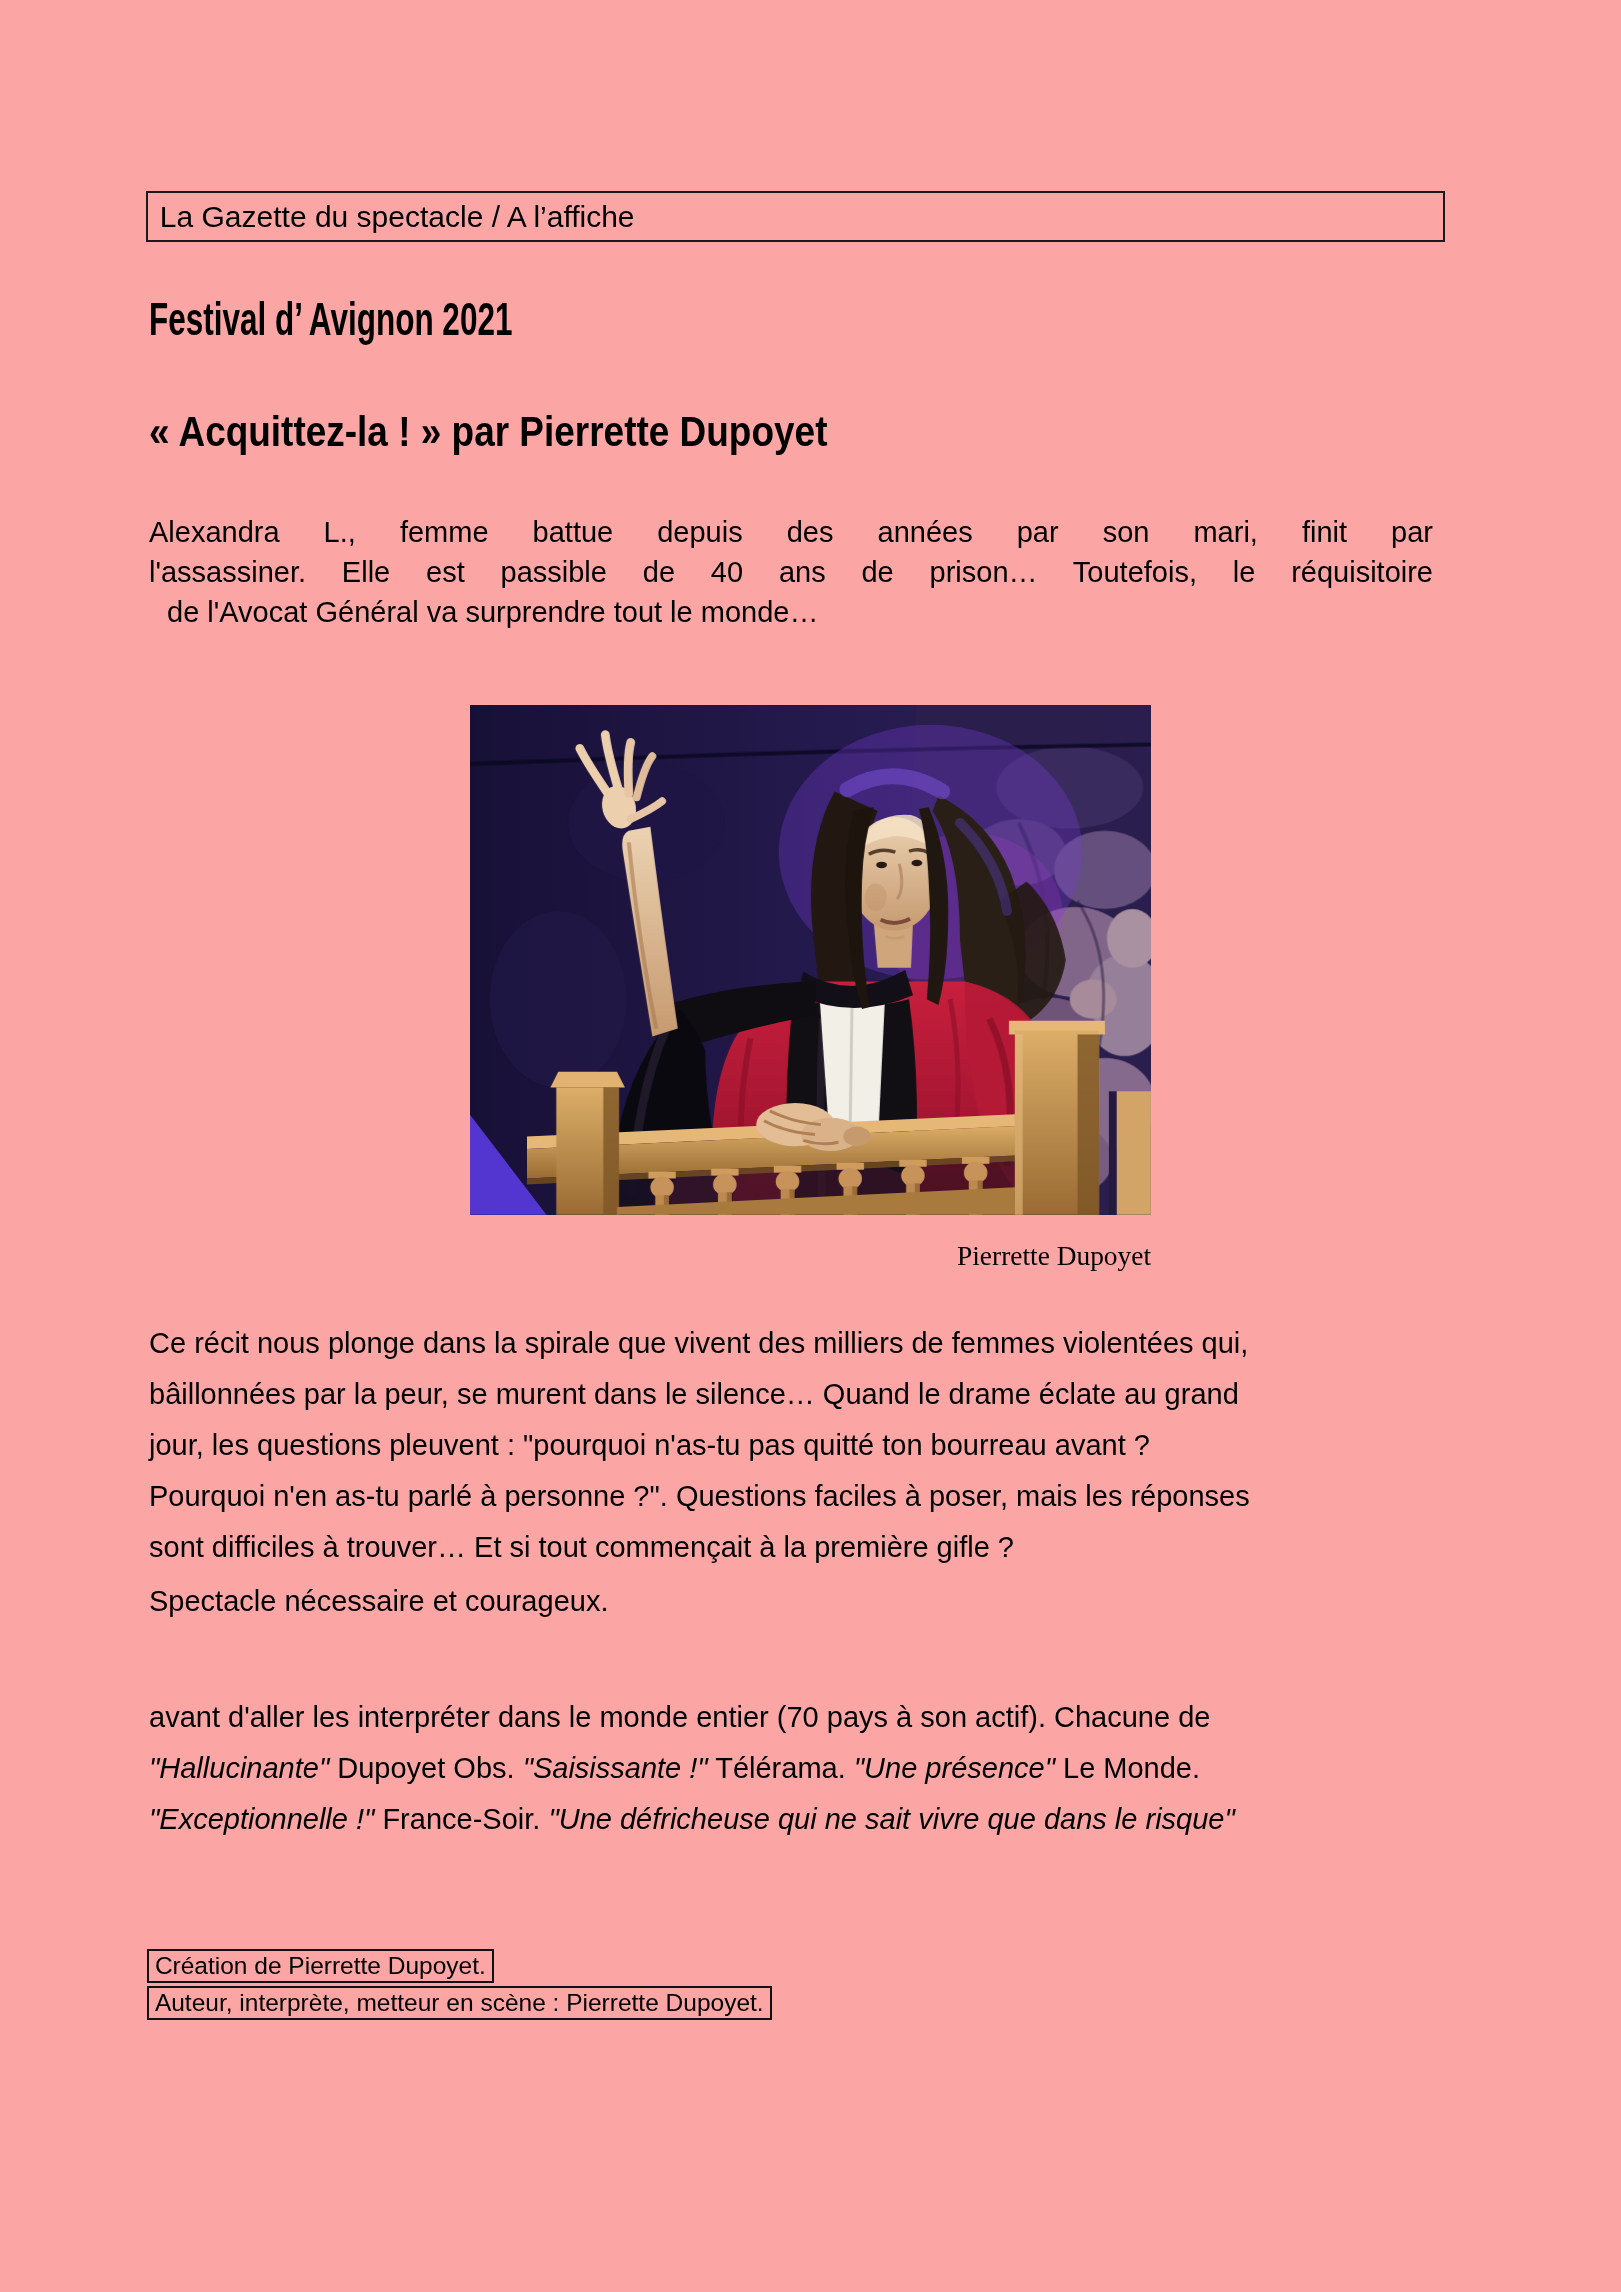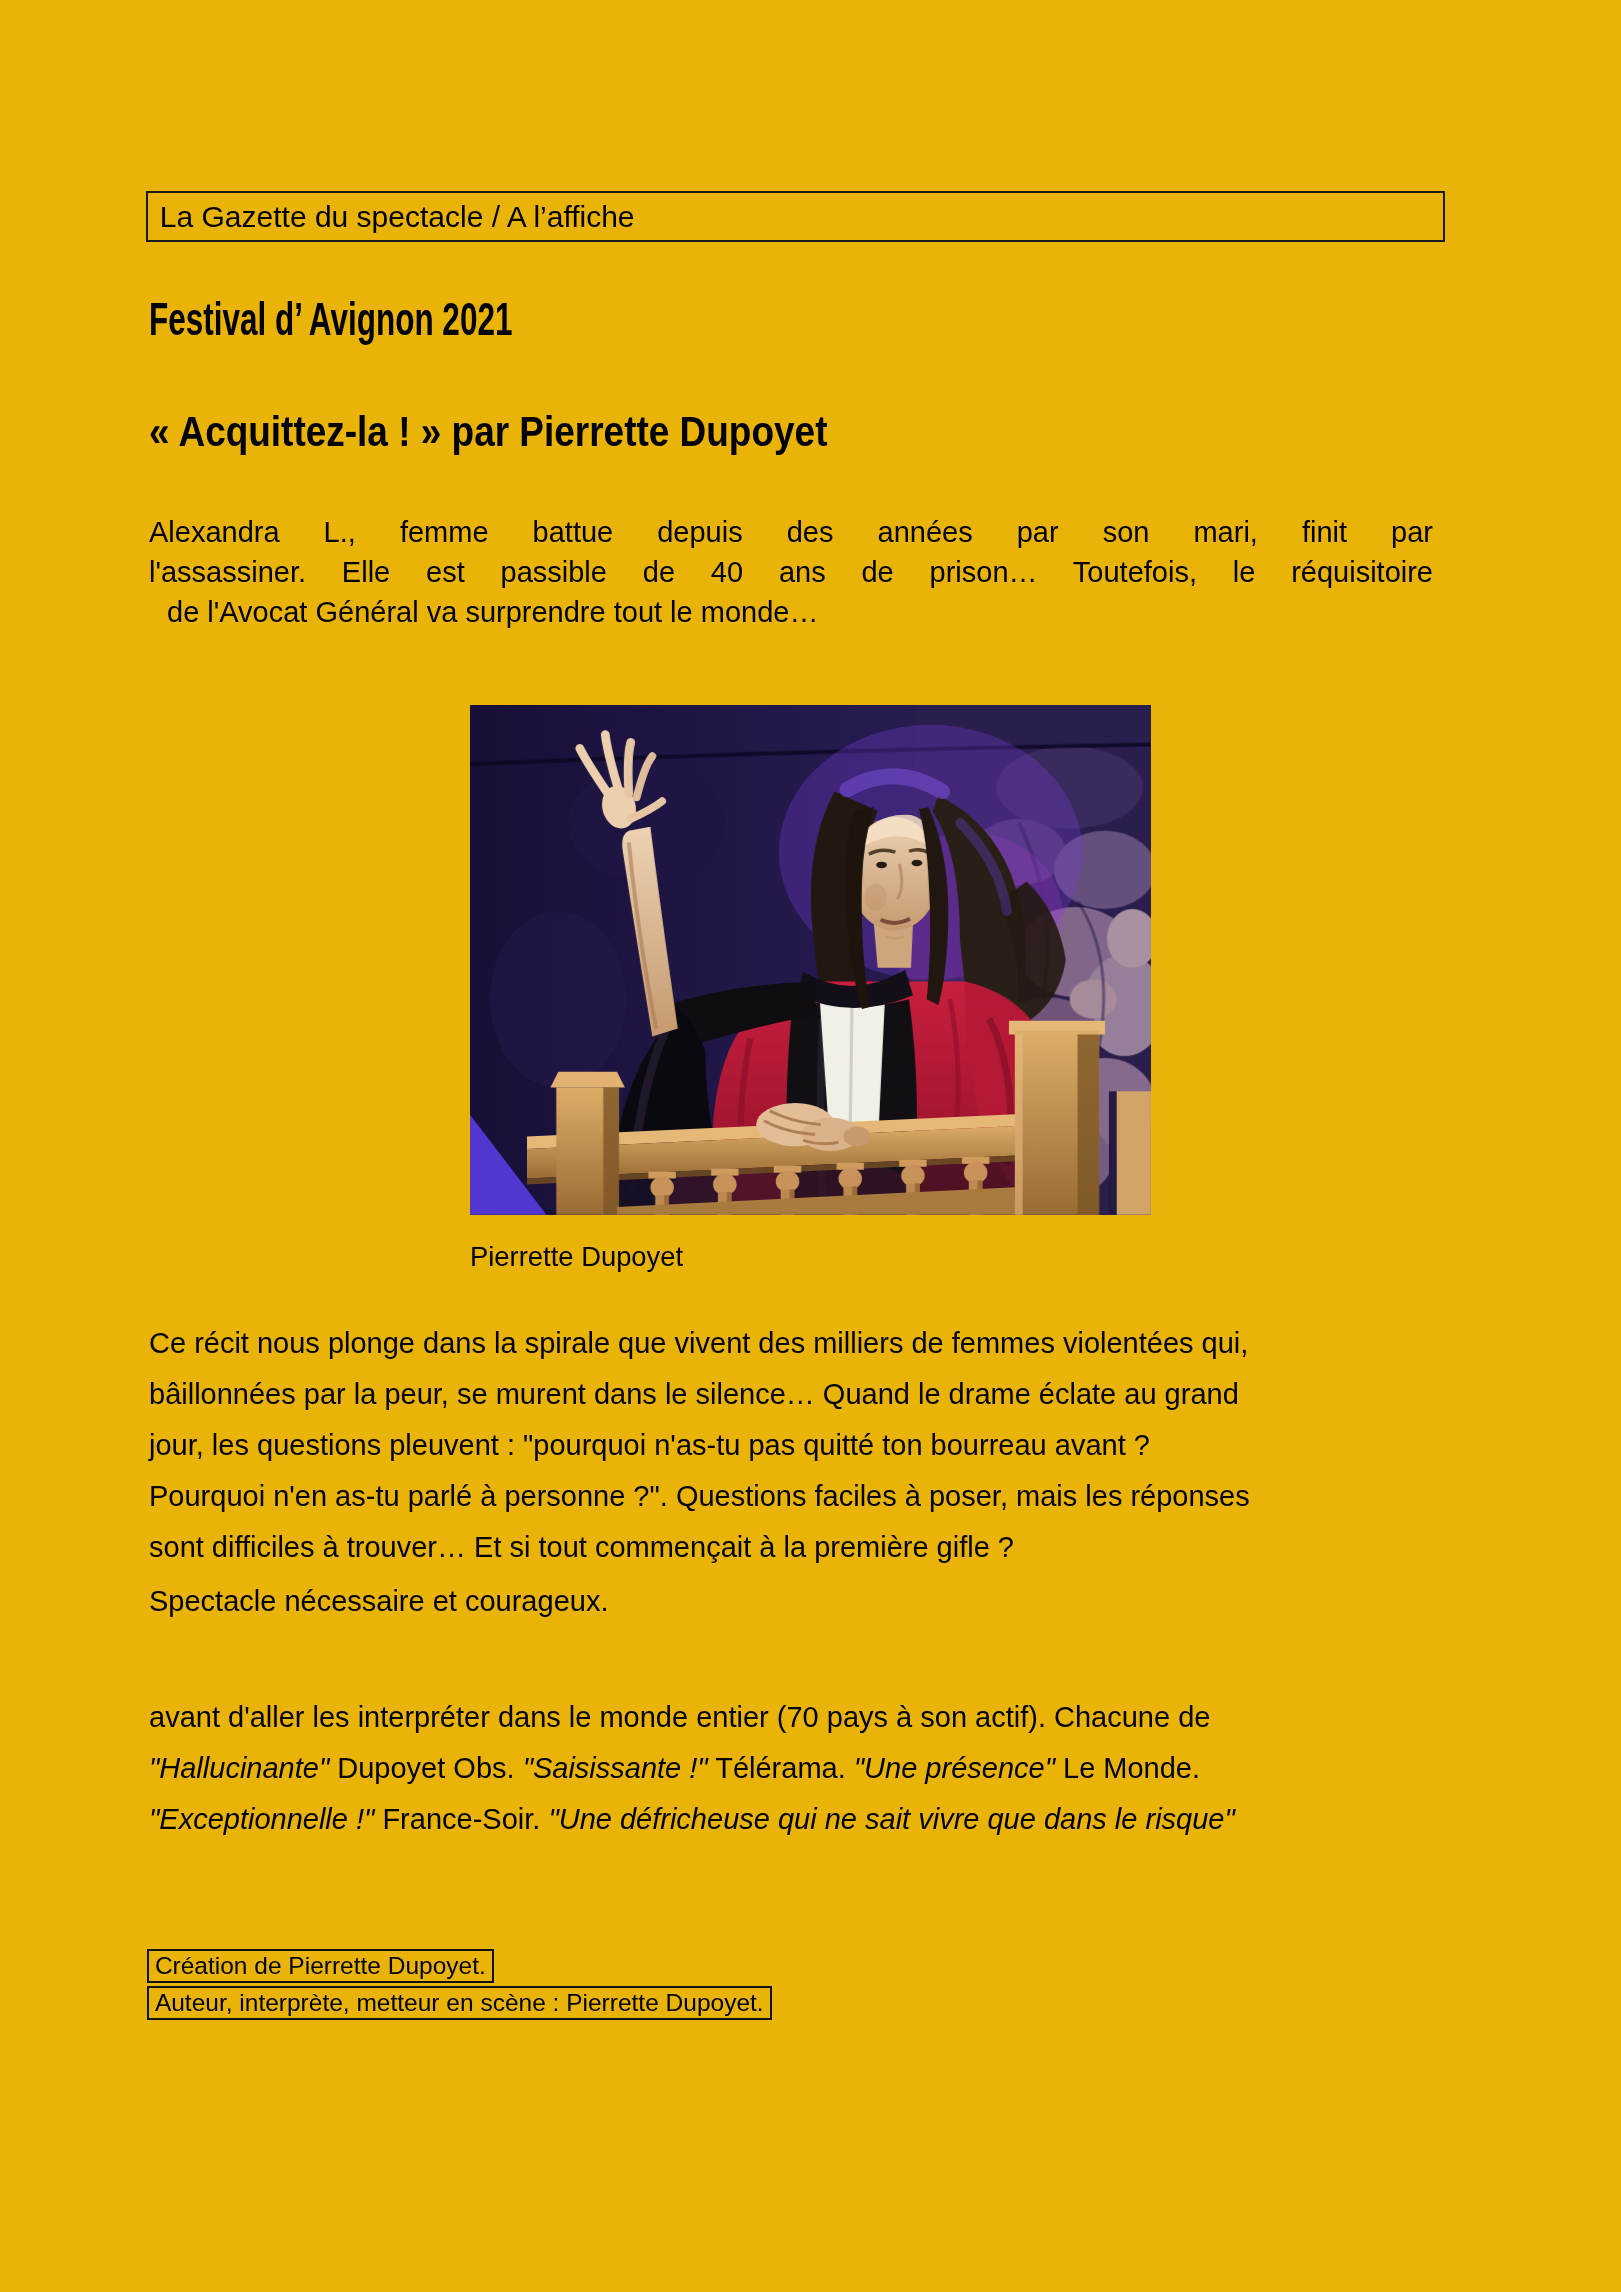--- a/index.html
+++ b/index.html
@@ -1,19 +1,19 @@
 <!DOCTYPE html>
 <html><head>
 <meta charset="utf-8">
 <style>
   html,body{margin:0;padding:0;background:#ffffff;}
   #page{
     position:relative;
     width:1621px;height:2293px;
-    background:#eab308;
+    background:#fca5a5;
     font-family:"Liberation Sans", sans-serif;
     color:#000;
     overflow:hidden;
   }
   .masthead-box{
     position:absolute;left:146px;top:191px;width:1283px;height:47px;
     border:2px solid #1a1a1a;
     font-size:30px;line-height:47px;
     padding-left:11.8px;
     white-space:nowrap;
@@ -35,21 +35,21 @@
     font-size:29px;line-height:40px;
   }
   .intro .jline{text-align:justify;text-align-last:justify;}
   .intro .lline{text-align:left;margin-left:18px;}
   .photo-wrap{
     position:absolute;left:470px;top:705px;width:681px;height:510px;
     background:#1d143f;
   }
   .photo-caption{
     position:absolute;left:470px;top:1237px;width:681px;
-    text-align:left;font-size:27.4px;line-height:39px;
+    text-align:right;font-size:27.4px;line-height:39px;font-family:Liberation Serif, serif;
   }
   .story{
     position:absolute;left:149px;top:1318px;width:1333px;
     font-size:29px;line-height:51px;
   }
   .story div{white-space:nowrap;}
   .statement{
     position:absolute;left:149px;top:1576px;
     font-size:29px;line-height:51px;white-space:nowrap;
   }

